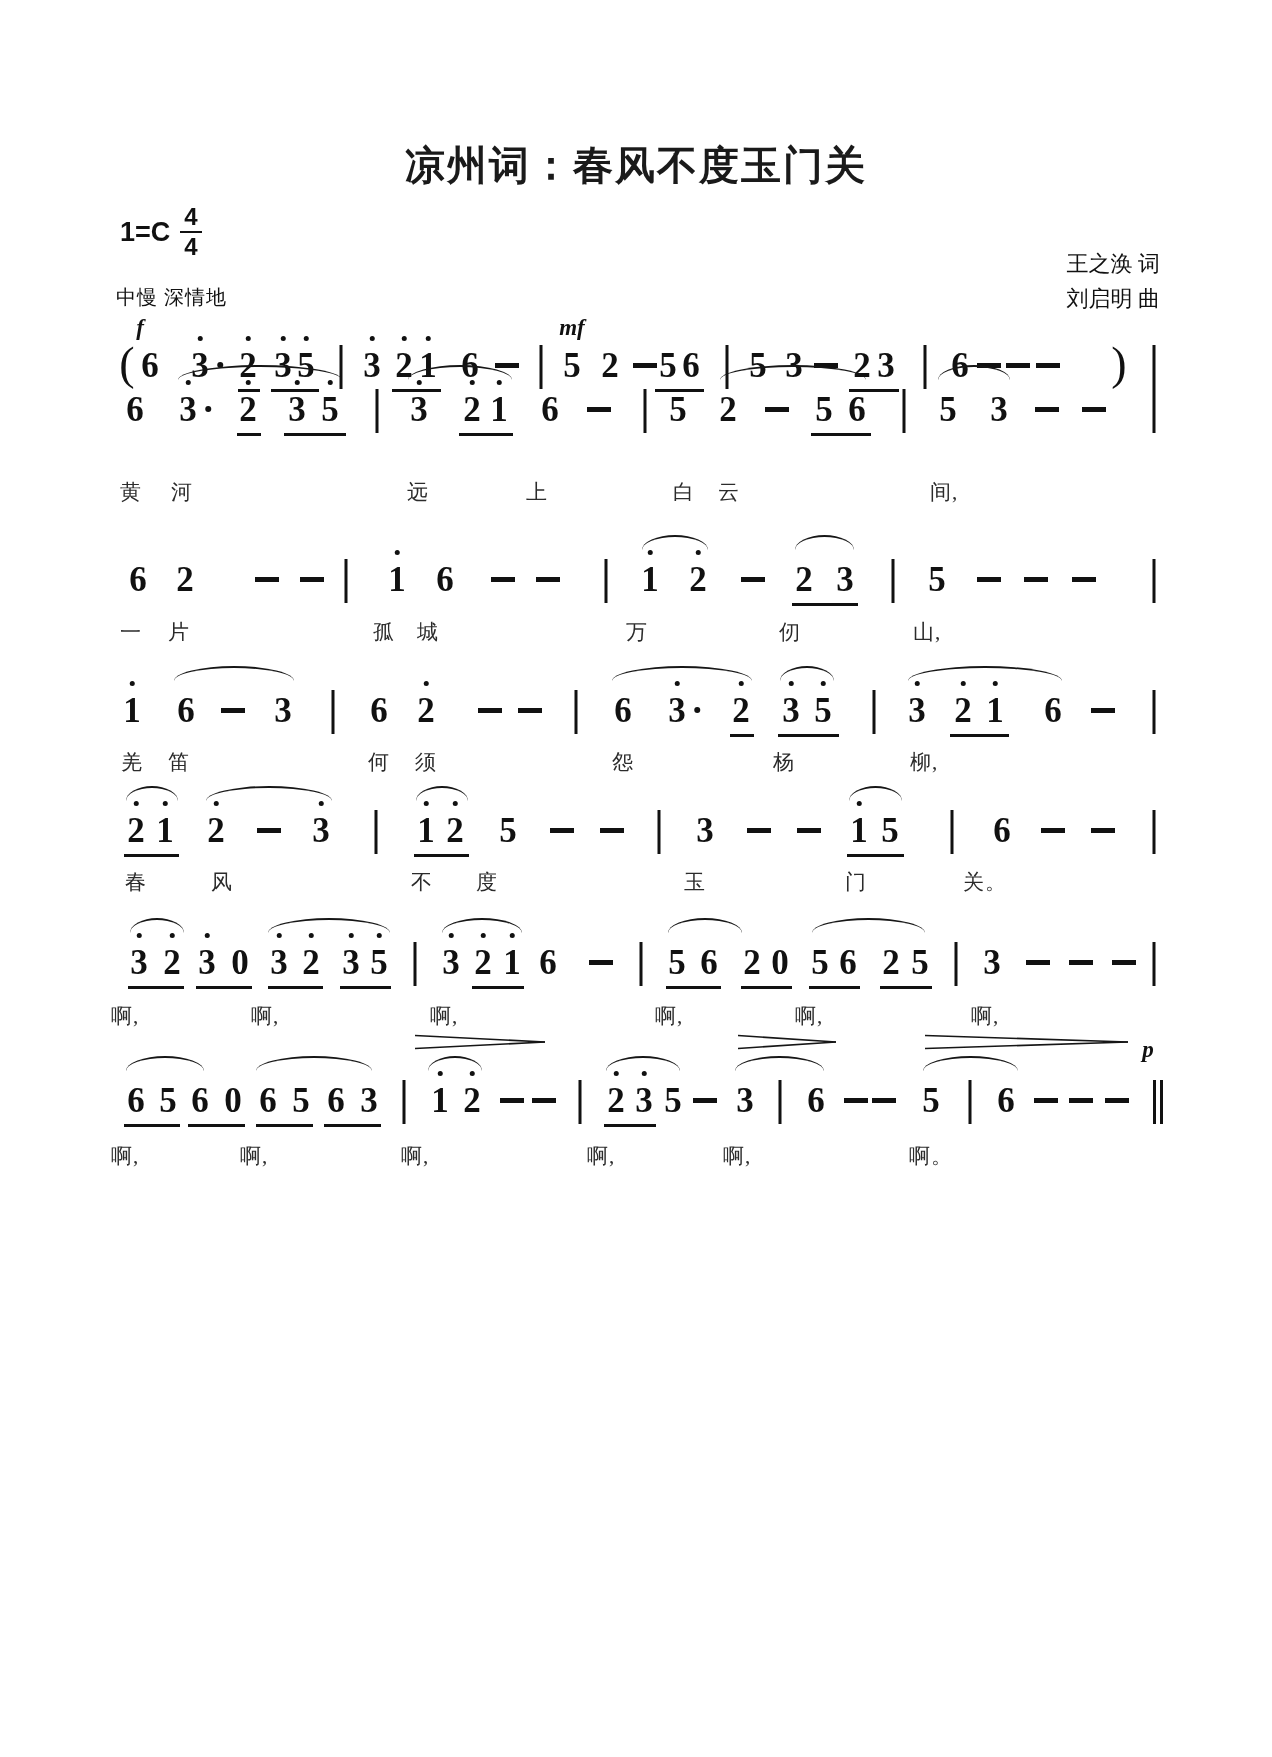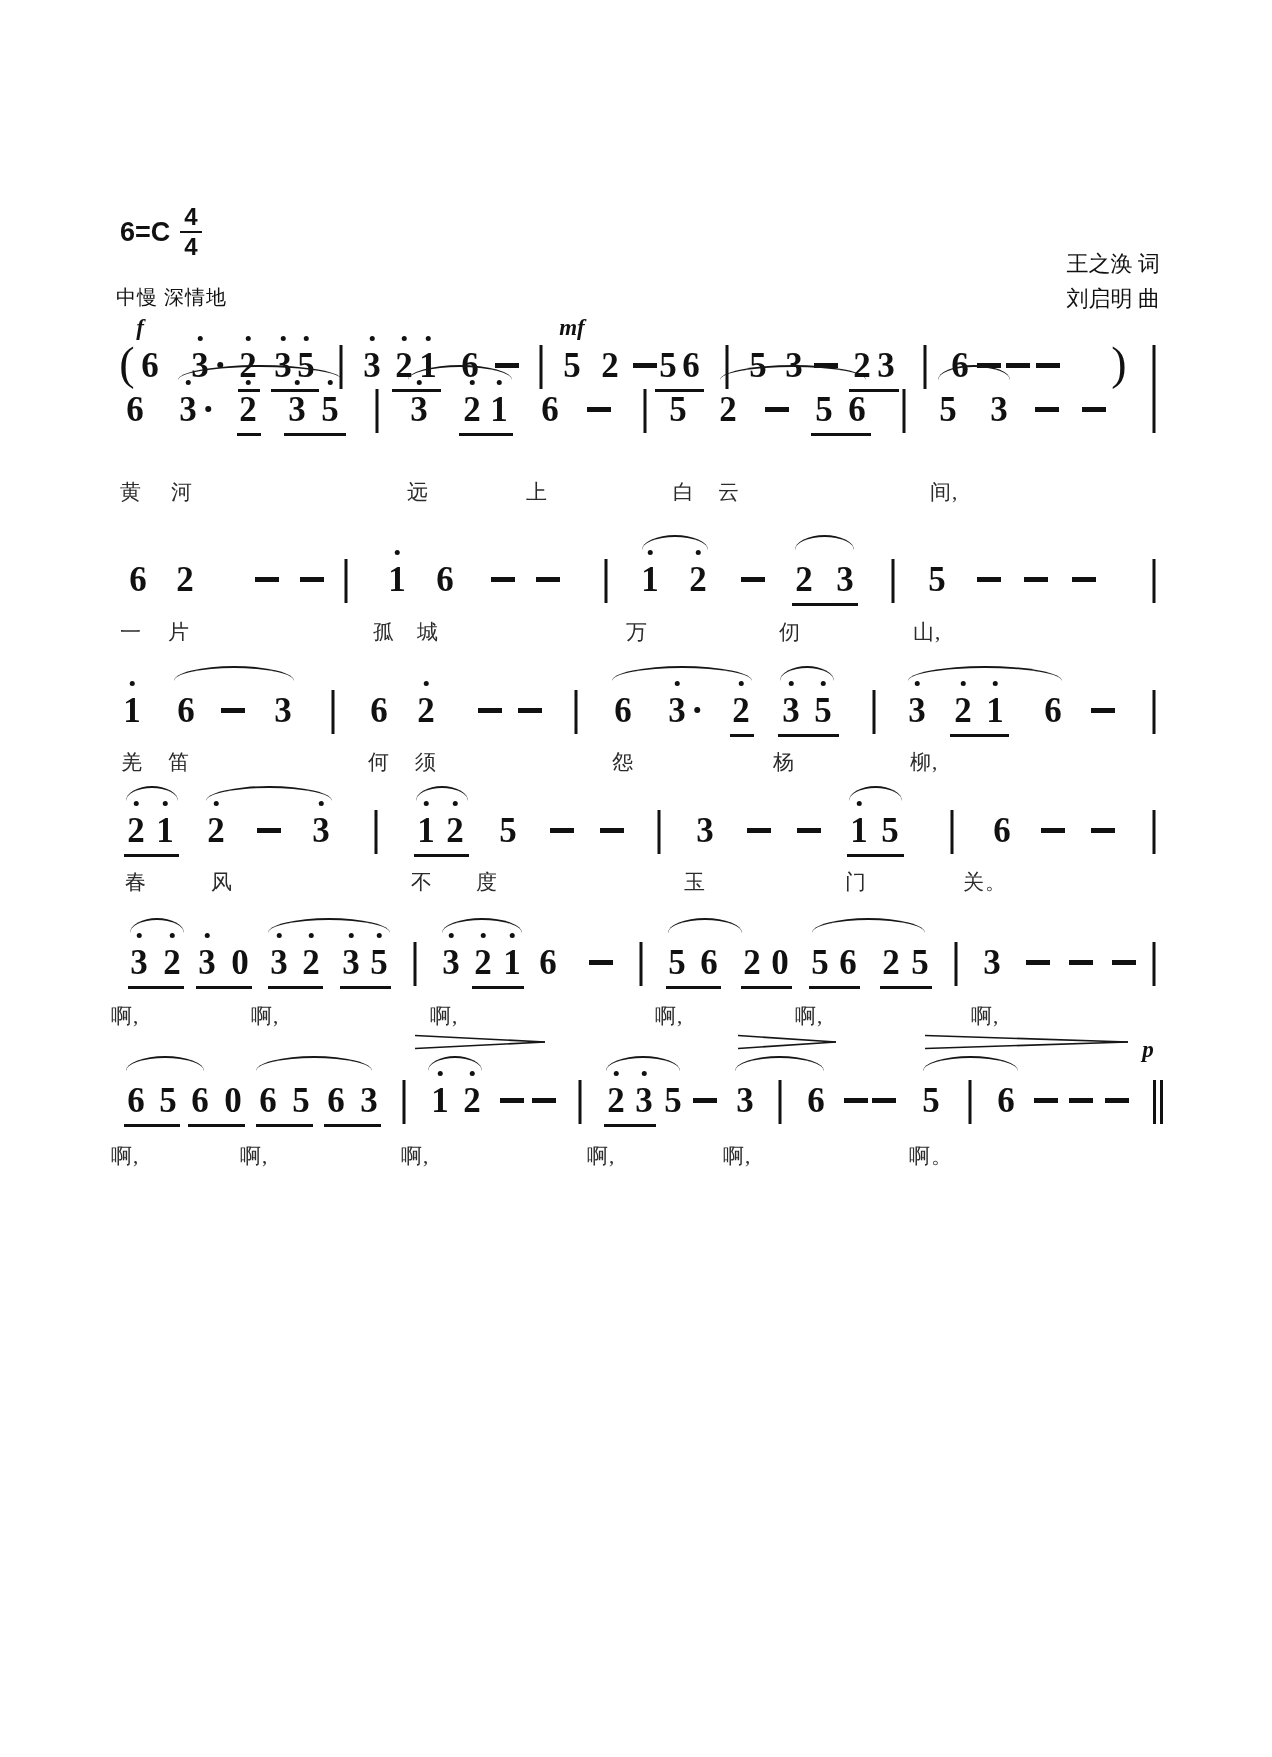--- a/index.html
+++ b/index.html
@@ -35,23 +35,24 @@
        font:italic 700 23px "Liberation Serif",serif;}
   .dyn.hp{top:-46px;}
   .hairpin{position:absolute;top:-49px;height:16px;}
   .lyr{position:absolute;transform:translateX(-50%);font:21px "Liberation Serif",serif;
        color:#2b2b2b;white-space:nowrap;letter-spacing:1px;}
 </style>
 </head>
 <body>
 
 <div class="page">
+  <div class="title">凉州词：春风不度玉门关</div>
 
   <div class="keysig">
-    <span>6=C</span>
+    <span>1=C</span>
     <span class="frac">
       <span class="ft">4</span>
       <span class="fb">4</span>
     </span>
   </div>
 
   <div class="credits">
     <div>王之涣 词</div>
     <div>刘启明 曲</div>
   </div>

